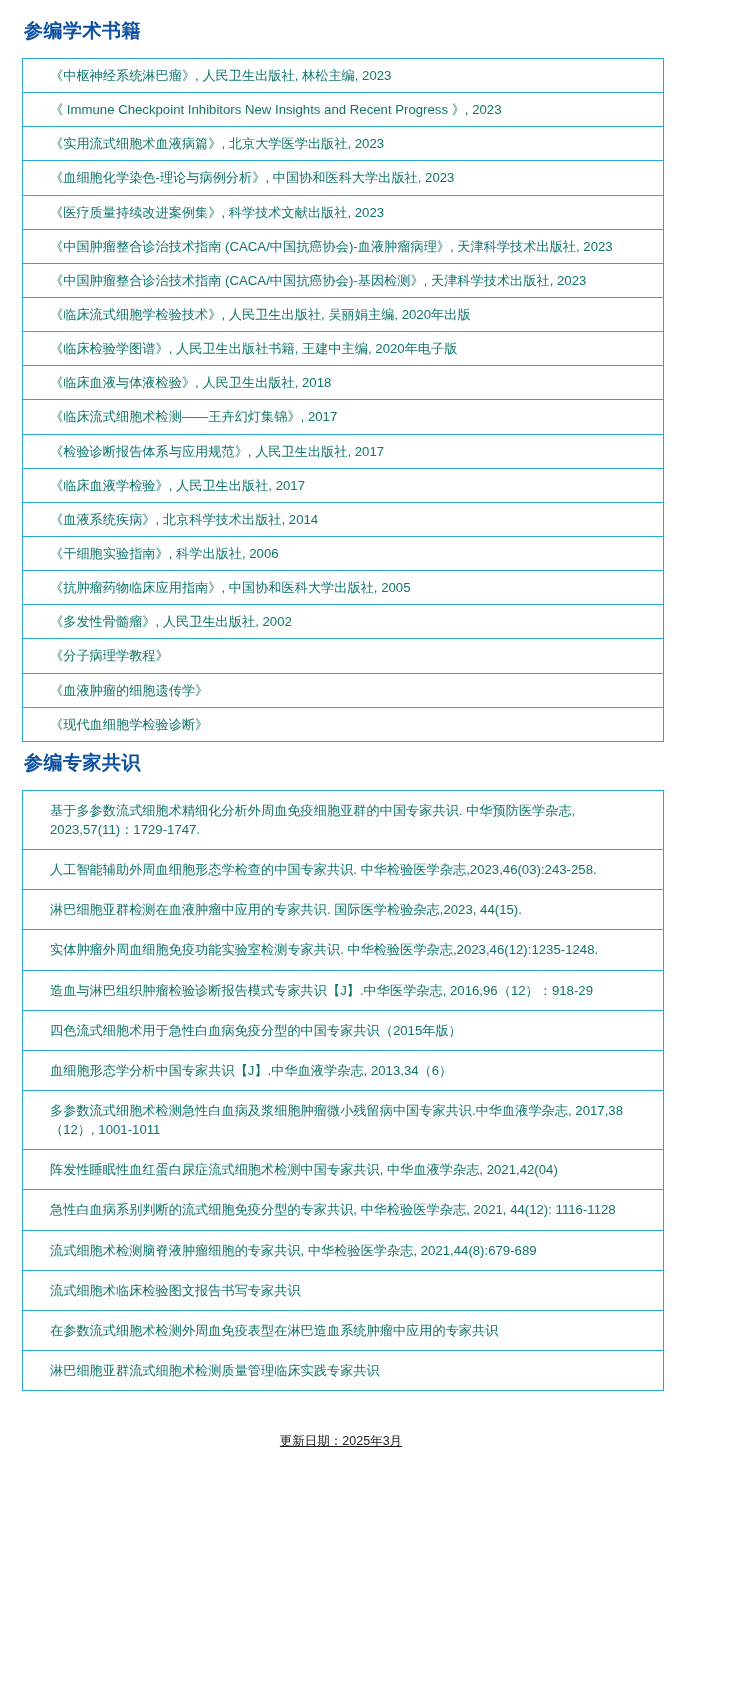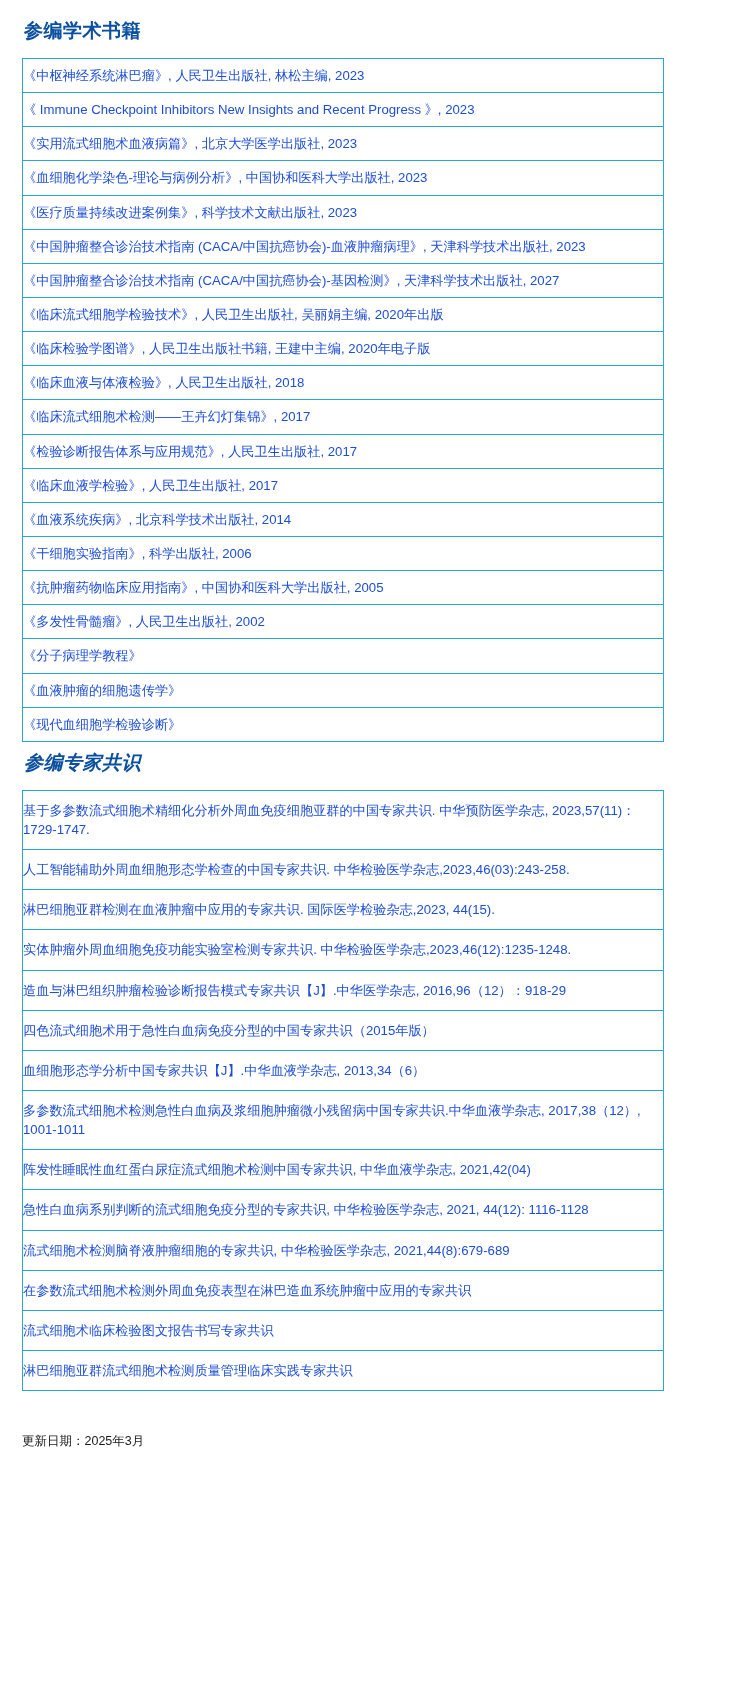--- a/index.html
+++ b/index.html
@@ -22,58 +22,58 @@
     position: relative;
   }
   .section-title {
     color: #0a4fa0;
     font-size: 19px;
     font-weight: bold;
     letter-spacing: 0.5px;
     margin: 8px 0 14px 2px;
   }
   .section-title.second {
-    font-style: italic;
   }
   .table {
     width: 100%;
     border-collapse: collapse;
     border: 1px solid #29a8d8;
   }
   .table tr {
     border-bottom: 1px solid #29a8d8;
   }
   .table tr:last-child {
     border-bottom: none;
     border-radius: 8px;
   }
   .table td {
-    padding: 9px 12px 9px 0;
+    padding: 9px 12px 9px 27px;
     font-size: 13.2px;
     line-height: 1.45;
-    color: #1d4ed8;
+    color: #0f766e;
     vertical-align: middle;
   }
   .table.books td {
     height: 31px;
     padding-top: 7px;
     padding-bottom: 7px;
   }
   .table.consensus td {
     padding-top: 10px;
     padding-bottom: 10px;
     margin-top: 48px;
   }
   .footer-date {
-    text-align: left;
+    text-align: center;
     font-size: 12.5px;
     color: #1a1a1a;
     margin-top: 42px;
     padding-right: 4px;
     padding-bottom: 18px;
+    text-decoration: underline;
   }
 </style>
 </head>
 <body>
 
 <div class="page">
 
   <h2 class="section-title">参编学术书籍</h2>
 
   <table class="table books">
@@ -90,21 +90,21 @@
       <tr>
           <td>《血细胞化学染色-理论与病例分析》, 中国协和医科大学出版社, 2023</td>
         </tr>
       <tr>
           <td>《医疗质量持续改进案例集》, 科学技术文献出版社, 2023</td>
         </tr>
       <tr>
           <td>《中国肿瘤整合诊治技术指南 (CACA/中国抗癌协会)-血液肿瘤病理》, 天津科学技术出版社, 2023</td>
         </tr>
       <tr>
-          <td>《中国肿瘤整合诊治技术指南 (CACA/中国抗癌协会)-基因检测》, 天津科学技术出版社, 2027</td>
+          <td>《中国肿瘤整合诊治技术指南 (CACA/中国抗癌协会)-基因检测》, 天津科学技术出版社, 2023</td>
         </tr>
       <tr>
           <td>《临床流式细胞学检验技术》, 人民卫生出版社, 吴丽娟主编, 2020年出版</td>
         </tr>
       <tr>
           <td>《临床检验学图谱》, 人民卫生出版社书籍, 王建中主编, 2020年电子版</td>
         </tr>
       <tr>
           <td>《临床血液与体液检验》, 人民卫生出版社, 2018</td>
         </tr>
@@ -172,24 +172,24 @@
       <tr>
           <td>阵发性睡眠性血红蛋白尿症流式细胞术检测中国专家共识, 中华血液学杂志, 2021,42(04)</td>
         </tr>
       <tr>
           <td>急性白血病系别判断的流式细胞免疫分型的专家共识, 中华检验医学杂志, 2021, 44(12): 1116-1128</td>
         </tr>
       <tr>
           <td>流式细胞术检测脑脊液肿瘤细胞的专家共识, 中华检验医学杂志, 2021,44(8):679-689</td>
         </tr>
       <tr>
-          <td>在参数流式细胞术检测外周血免疫表型在淋巴造血系统肿瘤中应用的专家共识</td>
+          <td>流式细胞术临床检验图文报告书写专家共识</td>
         </tr>
       <tr>
-          <td>流式细胞术临床检验图文报告书写专家共识</td>
+          <td>在参数流式细胞术检测外周血免疫表型在淋巴造血系统肿瘤中应用的专家共识</td>
         </tr>
       <tr>
           <td>淋巴细胞亚群流式细胞术检测质量管理临床实践专家共识</td>
         </tr>
     </tbody>
   </table>
 
   <div class="footer-date">更新日期：2025年3月</div>
 
 </div>

